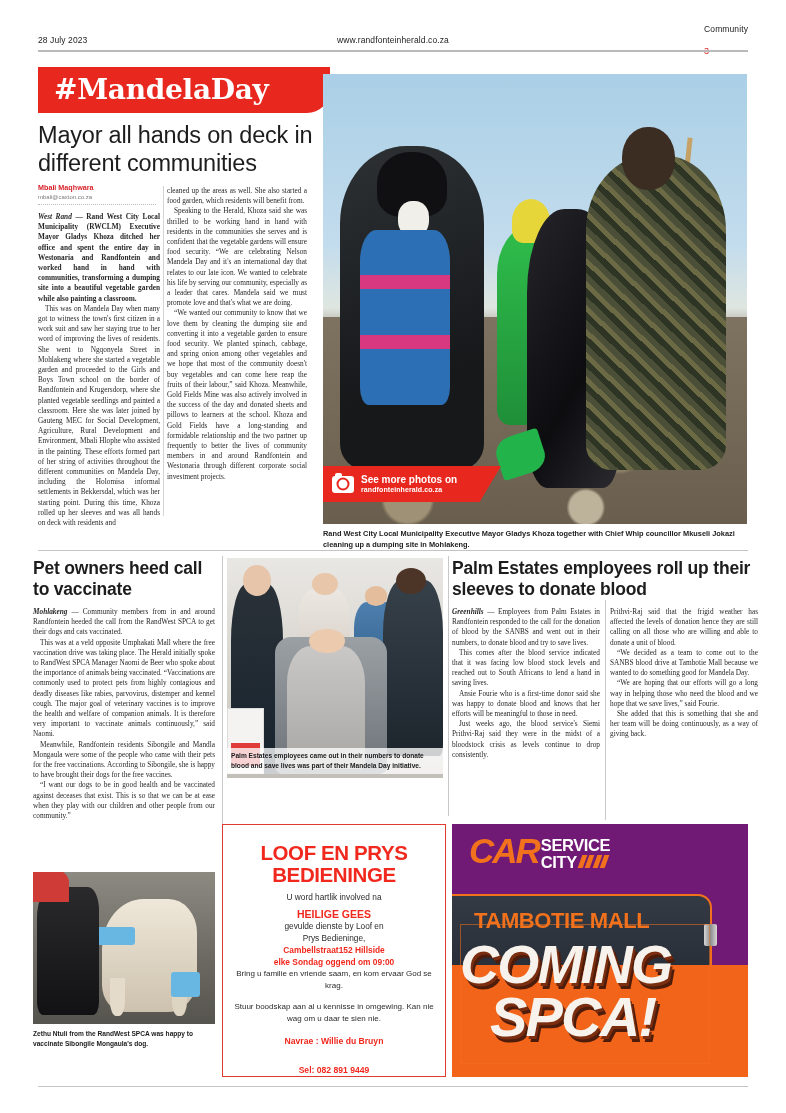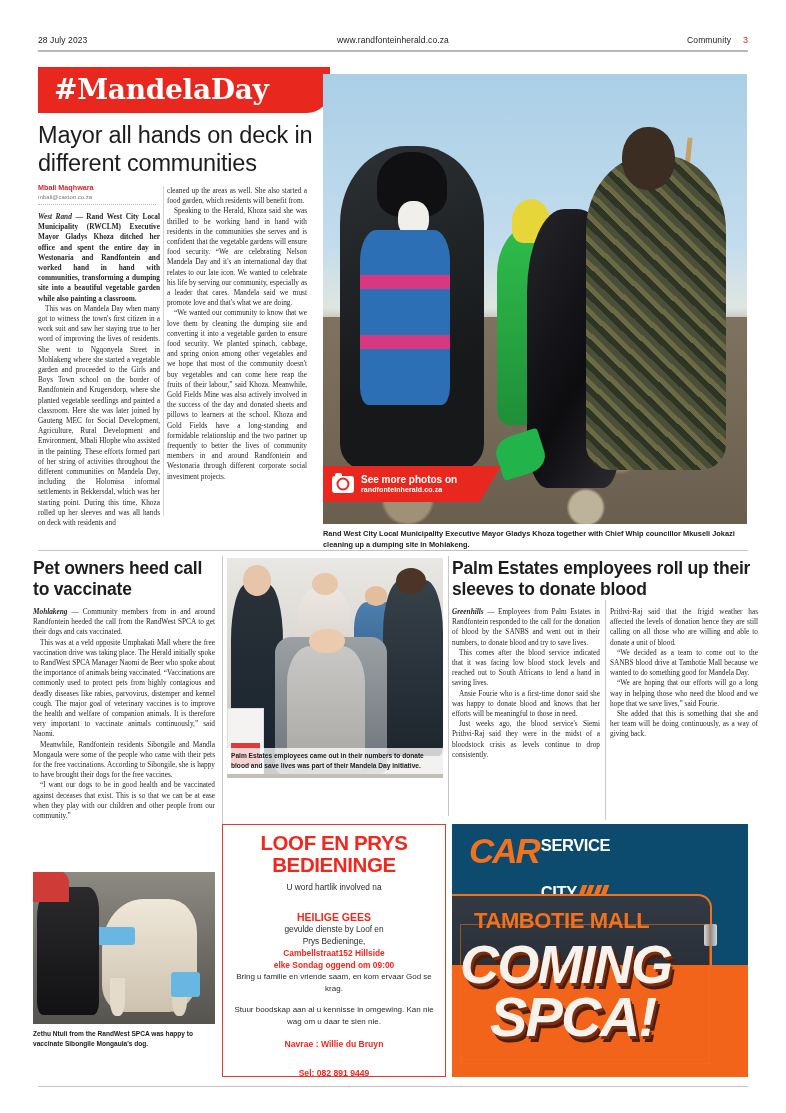--- a/index.html
+++ b/index.html
@@ -14,21 +14,21 @@
   
   .runhead {
     position: absolute; left: 38px; top: 30px; width: 710px; height: 20px;
     display: flex; align-items: center; justify-content: space-between;
   }
   .runhead .date, .runhead .url, .runhead .sect {
     font-size: 8.5px; color: #222; font-family: "Liberation Sans", sans-serif;
     letter-spacing: .1px;
   }
   .runhead .url { position:absolute; left:50%; transform: translateX(-50%); }
-  .runhead .right { display:flex; align-items:baseline; gap:12px; }
+  .runhead .right { display:flex; align-items:baseline; gap:12px;flex-direction:column; }
   .runhead .pageno { font-size: 9px; color:#d8232a; font-weight:400; }
   .rule-top {
     position:absolute; left:38px; top:50px; width:710px; height:1.5px; background:#b9b9b9;
   }
 
   
   .tagband {
     position:absolute; left:38px; top:67px; width:292px; height:46px;
     background:#e8281e; border-radius: 0 24px 24px 0;
     display:flex; align-items:center;
@@ -236,45 +236,45 @@
     background:#cf3b36; border-radius:0 40% 0 0; }
 
   .cap-pet {
     position:absolute; left:33px; top:1029px; width:182px;
     font-size:6.6px; line-height:1.5; color:#1b1b1b; font-weight:bold;
   }
 
   
   .ad-loof {
     position:absolute; left:222px; top:824px; width:224px; height:253px;
-    border:1px solid #e03b30; background:#fff; text-align:center; padding:7px 10px;
+    border:1px solid #e03b30; background:#fff; text-align:center; padding:17px 10px;
   }
   .ad-loof .t1 {
     color:#f1281d; font-size:20.5px; font-weight:bold; line-height:1.05;
     letter-spacing:-0.4px; font-family:"Liberation Sans", sans-serif;
   }
   .ad-loof .t2 { color:#2b2b2b; font-size:8.3px; line-height:1.45; margin-top:6px; }
-  .ad-loof .t3 { color:#f1281d; font-size:10.5px; font-weight:bold; margin-top:18px; }
+  .ad-loof .t3 { color:#f1281d; font-size:10.5px; font-weight:bold; margin-top:5px; }
   .ad-loof .t4 { color:#2b2b2b; font-size:8.3px; line-height:1.45; }
   .ad-loof .t5 { color:#f1281d; font-size:8.4px; font-weight:bold; line-height:1.45; }
   .ad-loof .t6 { color:#2b2b2b; font-size:8px; line-height:1.5; }
   .ad-loof .t7 { color:#2b2b2b; font-size:8px; line-height:1.5; margin-top:9px; }
   .ad-loof .t8 { color:#f1281d; font-size:8.6px; font-weight:bold; line-height:1.5; margin-top:10px; }
 
   
   .ad-car {
     position:absolute; left:452px; top:824px; width:296px; height:253px;
-    background:#0c4a6e; overflow:hidden;
+    background:#701a75; overflow:hidden;
   }
   .ad-car .logo { position:absolute; left:17px; top:12px; display:flex; align-items:flex-start; gap:2px; }
   .ad-car .logo .car {
     color:#f2711c; font-size:35px; font-weight:bold; font-style:italic;
     letter-spacing:-2px; line-height:.86; font-family:"Liberation Sans", sans-serif;
   }
-  .ad-car .logo .sc { display:flex; flex-direction:column; margin-top:1px;gap:30px; }
+  .ad-car .logo .sc { display:flex; flex-direction:column; margin-top:1px; }
   .ad-car .logo .sc .s1, .ad-car .logo .sc .s2 {
     color:#fff; font-size:16.5px; font-weight:bold; line-height:1.0; letter-spacing:-0.4px;
   }
   .ad-car .logo .sc .row2 { display:flex; align-items:center; gap:3px; }
   .ad-car .logo .slashes { display:flex; gap:2.4px; }
   .ad-car .logo .slashes i {
     display:block; width:5px; height:13px; background:#f2711c; transform:skewX(-20deg);
   }
   .ad-car .plate {
     position:absolute; left:0; top:70px; width:260px; height:112px;

